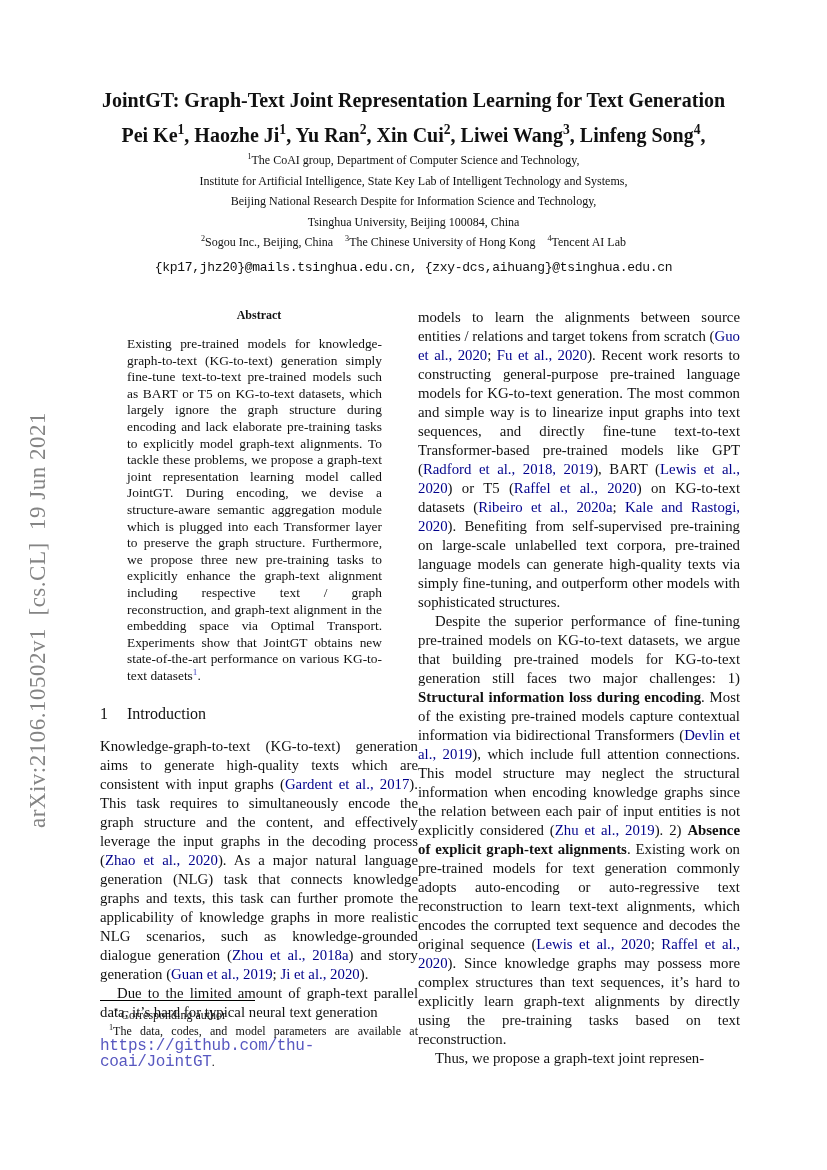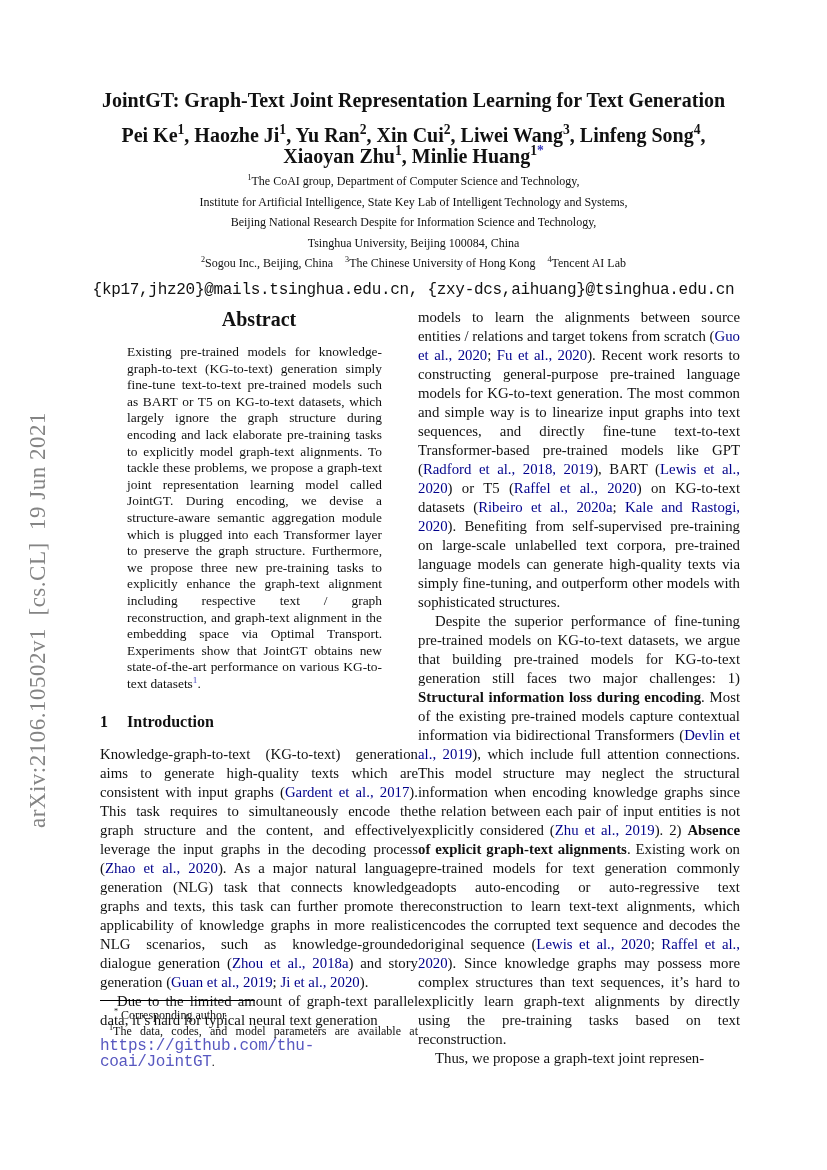--- a/index.html
+++ b/index.html
@@ -25,38 +25,38 @@
 
   
   .header { position: absolute; top: 78px; left: 60px; width: 707px; text-align: center; margin-top: 9px; }
   .title-line { font-size: 20px; font-weight: bold; line-height: 27px; }
   .authors { margin-top: 11px; font-size: 20px; font-weight: bold; line-height: 21px; }
   .affils { margin-top: 4px; font-size: 12px; line-height: 20.5px; }
   .affil-line { white-space: pre-wrap; }
   .emails {
     margin-top: 7px;
     font-family: "Liberation Mono", monospace;
-    font-size: 16px;
+    font-size: 13px;
     letter-spacing: -0.3px;
   }
 
   
   .columns { position: absolute; left: 100px; top: 306px; width: 652px; height: 764px; }
   .col-left { position: absolute; left: 0; top: 0; width: 318px; height: 764px; }
   .col-right { position: absolute; left: 318px; top: 2px; width: 322px; }
 
-  .abstract-heading { text-align: center; font-weight: bold; font-size: 20px; margin: 2px 0 13px 0; }
+  .abstract-heading { text-align: center; font-weight: bold; font-size: 12px; margin: 2px 0 13px 0; }
   .abstract-body {
     margin: 0 36px 0 27px;
     font-size: 13.4px;
     line-height: 16.6px;
     text-align: justify;
   }
 
-  .section-heading { font-size: 16px; font-weight: bold; margin: 21px 0 14px 0; }
+  .section-heading { font-size: 16px; font-weight: normal; margin: 21px 0 14px 0; }
   .section-heading .sec-num { display: inline-block; min-width: 27px; }
 
   .body-para { font-size: 14.8px; line-height: 19px; text-align: justify; }
   .body-para.indent { text-indent: 17px; }
 
   .footnote-block { position: absolute; left: 0; bottom: 0; width: 318px; }
   .footnote-rule { width: 155px; border-top: 1.3px solid #000; margin-bottom: 7px; }
   .footnote { font-size: 12px; line-height: 15.5px; text-align: justify; }
   .footnote.fn-star { text-indent: 14px; }
   .footnote.fn-data { text-indent: 9px; }
@@ -77,21 +77,20 @@
 <body>
 
 <div class="banner-anchor">
   <div class="banner-text">arXiv:2106.10502v1  [cs.CL]  19 Jun 2021</div>
 </div>
 
 <div class="header">
   <div class="title-line">JointGT: Graph-Text Joint Representation Learning for Text Generation</div>
   <div class="authors">
       <div class="author-line"><span>Pei Ke</span><sup class="sup">1</sup><span>, Haozhe Ji</span><sup class="sup">1</sup><span>, Yu Ran</span><sup class="sup">2</sup><span>, Xin Cui</span><sup class="sup">2</sup><span>, Liwei Wang</span><sup class="sup">3</sup><span>, Linfeng Song</span><sup class="sup">4</sup><span>,</span></div>
-      <div class="author-line"><span>Xiaoyan Zhu</span><sup class="sup">1</sup><span>, Minlie Huang</span><sup class="sup">1</sup><sup class="sup-link">*</sup></div>
     </div>
   <div class="affils">
       <div class="affil-line"><sup class="sup">1</sup><span>The CoAI group, Department of Computer Science and Technology,</span></div>
       <div class="affil-line"><span>Institute for Artificial Intelligence, State Key Lab of Intelligent Technology and Systems,</span></div>
       <div class="affil-line"><span>Beijing National Research Despite for Information Science and Technology,</span></div>
       <div class="affil-line"><span>Tsinghua University, Beijing 100084, China</span></div>
       <div class="affil-line"><sup class="sup">2</sup><span>Sogou Inc., Beijing, China</span><span>    </span><sup class="sup">3</sup><span>The Chinese University of Hong Kong</span><span>    </span><sup class="sup">4</sup><span>Tencent AI Lab</span></div>
     </div>
   <div class="emails">{kp17,jhz20}@mails.tsinghua.edu.cn, {zxy-dcs,aihuang}@tsinghua.edu.cn</div>
 </div>

